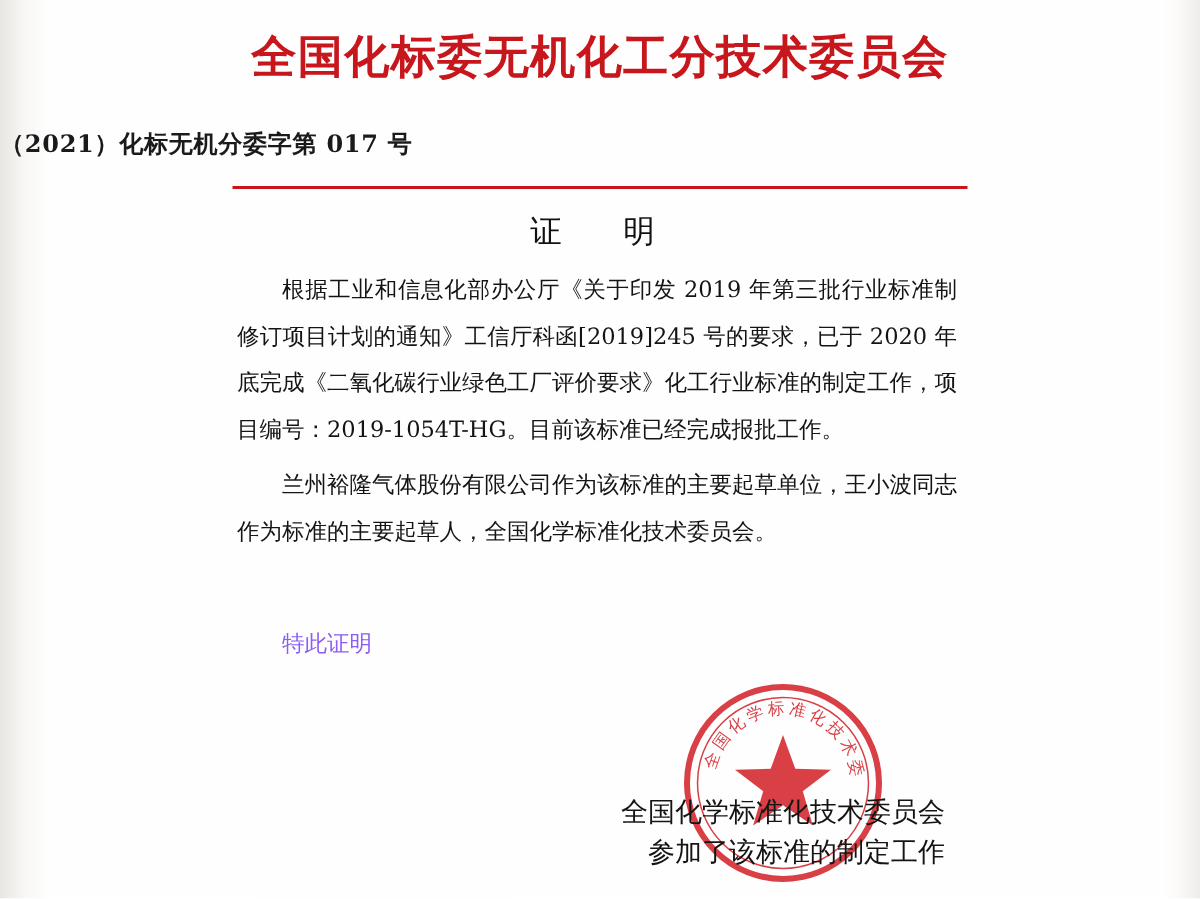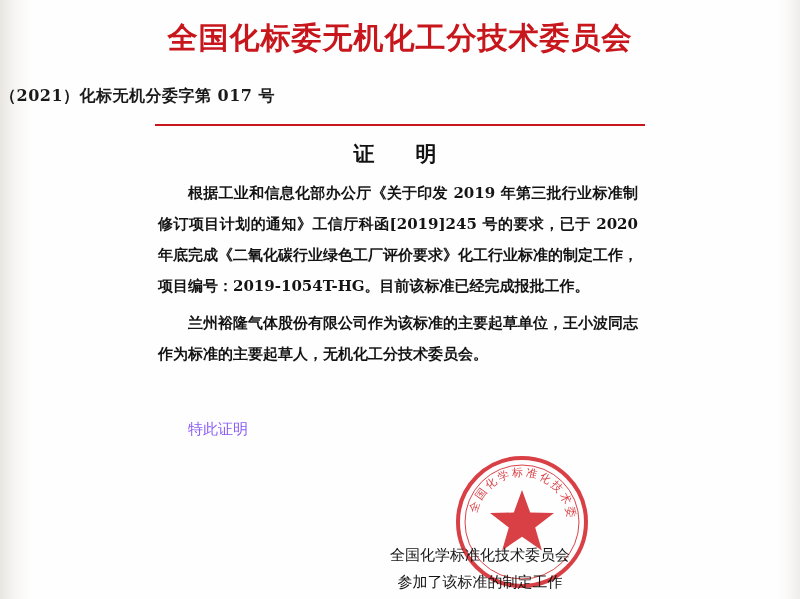--- a/index.html
+++ b/index.html
@@ -71,56 +71,54 @@
   }
   .cert-heading {
     position: absolute;
     top: 140px;
     left: 0;
     width: 800px;
     text-align: center;
     font-size: 21px;
     color: #111;
     letter-spacing: 10px;
-    font-weight: bold;
+    font-weight: normal;
   }
   .body-text {
     position: absolute;
     top: 178px;
     left: 158px;
     width: 484px;
     font-size: 15px;
     line-height: 31px;
     color: #141414;
     text-align: justify;
   }
   .body-text p {
     margin: 0 4px 6px 0;
     text-indent: 2em;
-    font-weight: bold;
   }
   .closing {
     position: absolute;
     top: 420px;
     left: 158px;
     width: 484px;
     font-size: 15px;
     color: #8b5cf6;
     text-indent: 2em;
   }
   .signature {
     position: absolute;
     top: 528px;
     left: 330px;
     width: 300px;
-    text-align: center;
-    font-size: 15px;
+    text-align: right;
+    font-size: 18px;
     line-height: 27px;
     color: #141414;
-    margin-top: 14px;
   }
   
   .seal {
     position: absolute;
     top: 452px;
     left: 452px;
     width: 140px;
     height: 140px;
     opacity: 0.88;
   }
@@ -137,21 +135,21 @@
   <div class="doc-title">全国化标委无机化工分技术委员会</div>
 
   <div class="doc-number">（2021）化标无机分委字第 017 号</div>
 
   <div class="red-rule"></div>
 
   <div class="cert-heading">证　明</div>
 
   <div class="body-text">
     <p>根据工业和信息化部办公厅《关于印发 2019 年第三批行业标准制修订项目计划的通知》工信厅科函[2019]245 号的要求，已于 2020 年底完成《二氧化碳行业绿色工厂评价要求》化工行业标准的制定工作，项目编号：2019-1054T-HG。目前该标准已经完成报批工作。</p>
-    <p>兰州裕隆气体股份有限公司作为该标准的主要起草单位，王小波同志作为标准的主要起草人，无机化工分技术委员会。</p>
+    <p>兰州裕隆气体股份有限公司作为该标准的主要起草单位，王小波同志作为标准的主要起草人，全国化学标准化技术委员会。</p>
   </div>
 
   <div class="closing">特此证明</div>
 
   <div class="seal">
     <svg width="140" height="140" viewBox="0 0 140 140" aria-hidden="true">
       <circle cx="70" cy="70" r="64" fill="none" stroke="#d3262c" stroke-width="4"></circle>
       <circle cx="70" cy="70" r="57" fill="none" stroke="#d3262c" stroke-width="1"></circle>
       <polygon class="seal-star" points="70,38 78.2,60.5 102,61.1 83.2,75.5 89.9,98.4 70,84.8 50.1,98.4 56.8,75.5 38,61.1 61.8,60.5"></polygon>
       <path id="sealArcTop" d="M 70,70 m -46,0 a 46,46 0 1,1 92,0" fill="none"></path>

